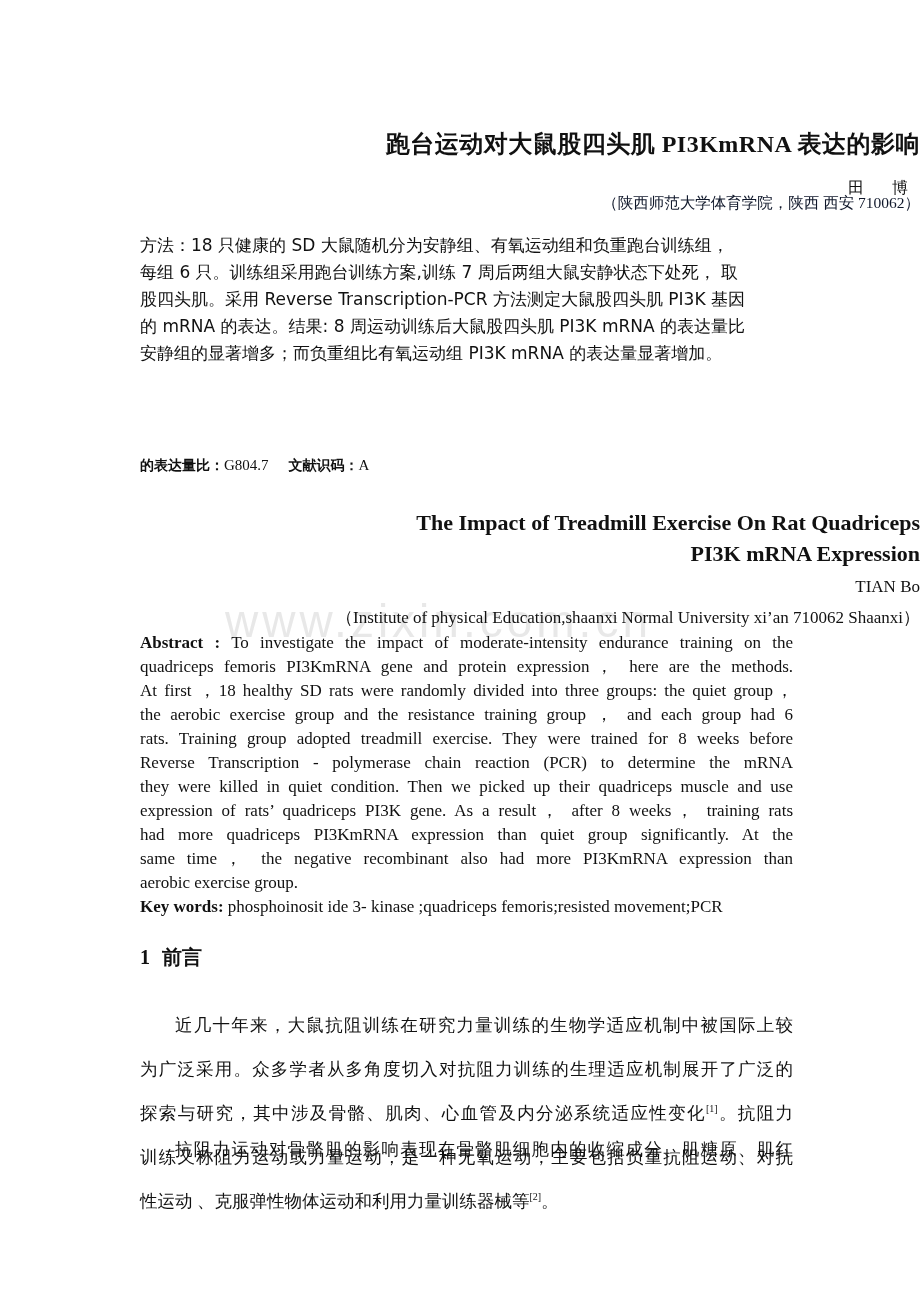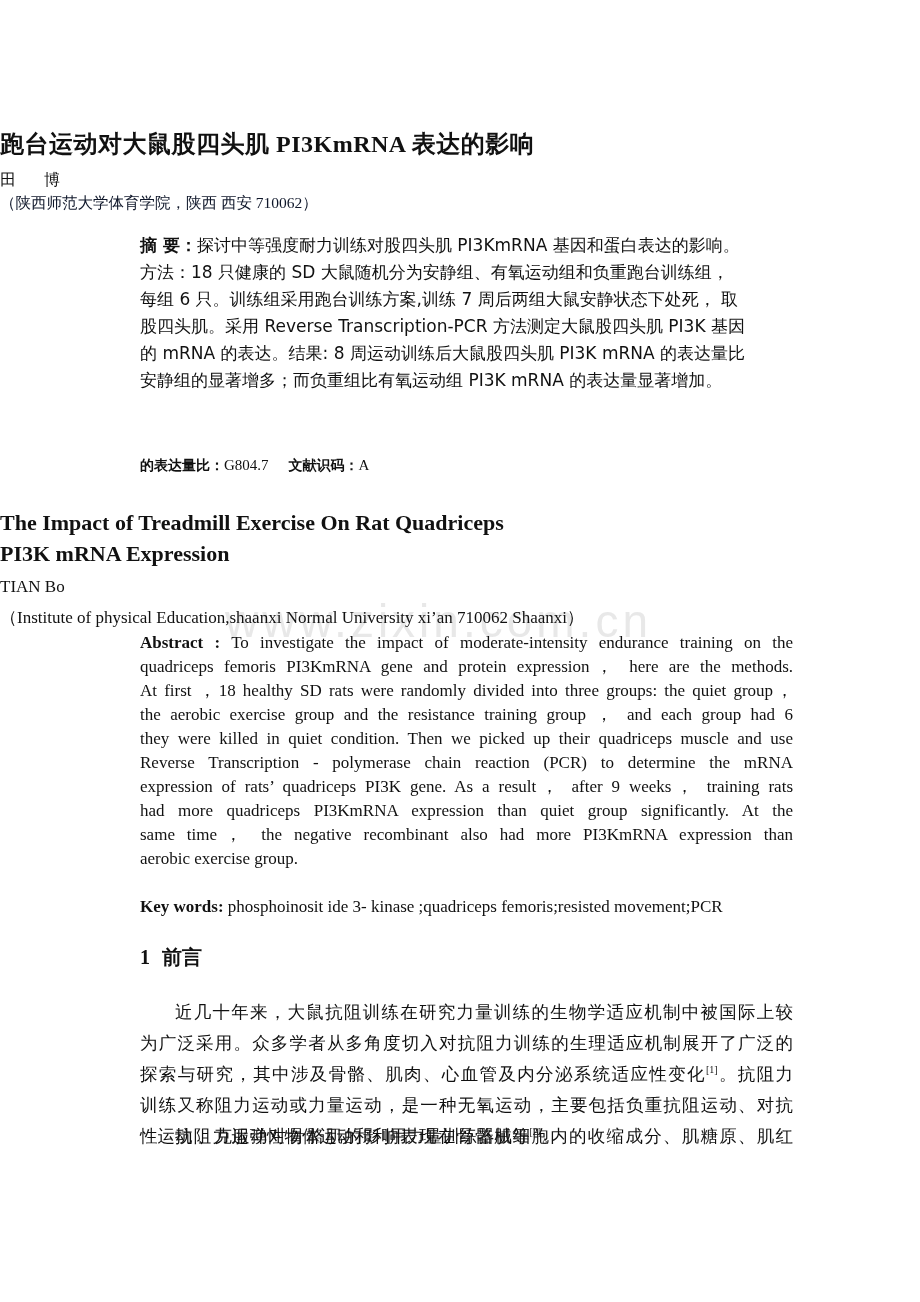--- a/index.html
+++ b/index.html
@@ -1,24 +1,24 @@
 <!DOCTYPE html>
 <html><head>
 <meta charset="utf-8">
 <style>
   html, body { margin: 0; padding: 0; background: #ffffff; }
   body { width: 920px; height: 1302px; position: relative; overflow: hidden; color: #111; }
   .page { position: absolute; left: 0; top: 0; width: 920px; height: 1302px; }
   .serif { font-family: "Liberation Serif", "DejaVu Serif", serif; }
   .sans { font-family: "DejaVu Sans", "Liberation Sans", sans-serif; }
   .abs { position: absolute; }
-  .center { left: 0; width: 920px; text-align: left; }
+  .center { left: 0; width: 920px; text-align: right; }
 
   #cn-title { top: 128px; font-size: 24px; font-weight: bold; letter-spacing: 0.5px; }
-  #cn-author { top: 170px; font-size: 16px; letter-spacing: 12px; }
+  #cn-author { top: 178px; font-size: 16px; letter-spacing: 12px; }
   #cn-affil { top: 193px; font-size: 15.5px; color: #0f172a; }
 
   .cn-abs { left: 140px; width: 660px; font-size: 17px; line-height: 27px; white-space: nowrap; color: #111; }
   .cn-abs .bold { font-weight: bold; }
   #cn-abs-block { top: 232px; }
   #cn-keywords { top: 421px; }
   #cn-class { top: 452px; font-size: 14px; }
   #cn-class .label { font-weight: bold; font-family: "DejaVu Sans", sans-serif; }
   #cn-class .val { font-family: "Liberation Serif", serif; font-size: 15px; }
   #cn-class .gap { display: inline-block; width: 20px; }
@@ -32,65 +32,65 @@
   .en-abs .line { display: block; height: 24px; white-space: nowrap; text-align-last: justify; }
   .en-abs .last { text-align-last: left; }
   #en-abs-block { top: 631px; }
   #en-keywords { top: 897px; left: 140px; font-size: 17px; white-space: nowrap; }
   .b { font-weight: bold; }
 
   #sec1 { top: 944px; left: 140px; font-size: 20px; font-weight: bold; }
   #sec1 .num { margin-right: 12px; }
 
   .body-cn { left: 140px; width: 653px; font-size: 17.5px; line-height: 31px; }
-  .body-cn .line { display: block; white-space: nowrap; text-align-last: justify; text-align: justify; }
+  .body-cn .line { display: block; white-space: nowrap; text-align-last: justify; text-align: justify; margin-top: 13px; }
   .body-cn .indent { padding-left: 35px; }
   .body-cn .last { text-align-last: left; }
   #body-p1 { top: 997px; }
   #body-p2 { top: 1121px; }
   sup { font-size: 10px; vertical-align: 7px; line-height: 0; }
 
   #watermark { top: 594px; left: 225px; font-size: 46px; color: rgba(150,150,150,0.22); letter-spacing: 4px; font-family: "Liberation Sans", sans-serif; white-space: nowrap; pointer-events: none; }
 </style>
 </head>
 <body>
 
 <div class="page">
 
   <div id="watermark" class="abs">www.zixin.com.cn</div>
 
   <div id="cn-title" class="abs center serif">跑台运动对大鼠股四头肌 PI3KmRNA 表达的影响</div>
   <div id="cn-author" class="abs center serif">田 博</div>
   <div id="cn-affil" class="abs center serif">（陕西师范大学体育学院，陕西  西安  710062）</div>
 
   <div id="cn-abs-block" class="abs cn-abs sans">
-    <div><span class="bold">摘  要：</span><span>探讨中等强度耐力训练对股四头肌  PI3KmRNA  基因和蛋白表达的影响。</span></div>
     <div>方法：18 只健康的  SD  大鼠随机分为安静组、有氧运动组和负重跑台训练组，</div>
     <div>每组  6 只。训练组采用跑台训练方案,训练  7  周后两组大鼠安静状态下处死，  取</div>
     <div>股四头肌。采用  Reverse Transcription-PCR  方法测定大鼠股四头肌  PI3K 基因</div>
     <div>的  mRNA 的表达。结果: 8  周运动训练后大鼠股四头肌 PI3K mRNA 的表达量比</div>
     <div>安静组的显著增多；而负重组比有氧运动组 PI3K mRNA 的表达量显著增加。</div>
   </div>
 
 
   <div id="cn-class" class="abs cn-abs"><span class="label">的表达量比：</span><span class="val">G804.7</span><span class="gap"></span><span class="label">文献识码：</span><span class="val">A</span></div>
 
   <div id="en-title1" class="abs center serif">The Impact of Treadmill Exercise On Rat Quadriceps</div>
   <div id="en-title2" class="abs center serif">PI3K mRNA Expression</div>
   <div id="en-author" class="abs center serif">TIAN Bo</div>
   <div id="en-affil" class="abs center serif">（Institute of physical Education,shaanxi Normal University xi’an 710062 Shaanxi）</div>
 
   <div id="en-abs-block" class="abs en-abs serif">
     <span class="line"><span class="b">Abstract :</span><span> To investigate the impact of moderate-intensity endurance training on the</span></span>
     <span class="line">quadriceps femoris PI3KmRNA gene and protein expression，   here are the methods.</span>
     <span class="line">At first  ，18 healthy SD rats were randomly divided into three groups: the quiet group，</span>
     <span class="line">the aerobic exercise group and the resistance training group  ，   and each group had 6</span>
+    <span class="line">rats. Training group adopted treadmill exercise. They were trained for 8 weeks before</span>
+    <span class="line">Reverse Transcription - polymerase chain reaction (PCR) to determine the mRNA</span>
     <span class="line">they were killed in quiet condition. Then we picked up their quadriceps muscle and use</span>
-    <span class="line">Reverse Transcription - polymerase chain reaction (PCR) to determine the mRNA</span>
-    <span class="line">expression of rats’ quadriceps PI3K gene. As a result，   after 9 weeks，   training rats</span>
+    <span class="line">expression of rats’ quadriceps PI3K gene. As a result，   after 8 weeks，   training rats</span>
     <span class="line">had more quadriceps PI3KmRNA expression than quiet group significantly. At the</span>
     <span class="line">same time，   the negative recombinant also had more PI3KmRNA expression than</span>
     <span class="line last">aerobic exercise group.</span>
   </div>
 
   <div id="en-keywords" class="abs serif"><span class="b">Key words:</span><span> phosphoinosit ide 3- kinase ;quadriceps femoris;resisted movement;PCR</span></div>
 
   <div id="sec1" class="abs serif"><span class="num">1</span><span>前言</span></div>
 
   <div id="body-p1" class="abs body-cn serif">

